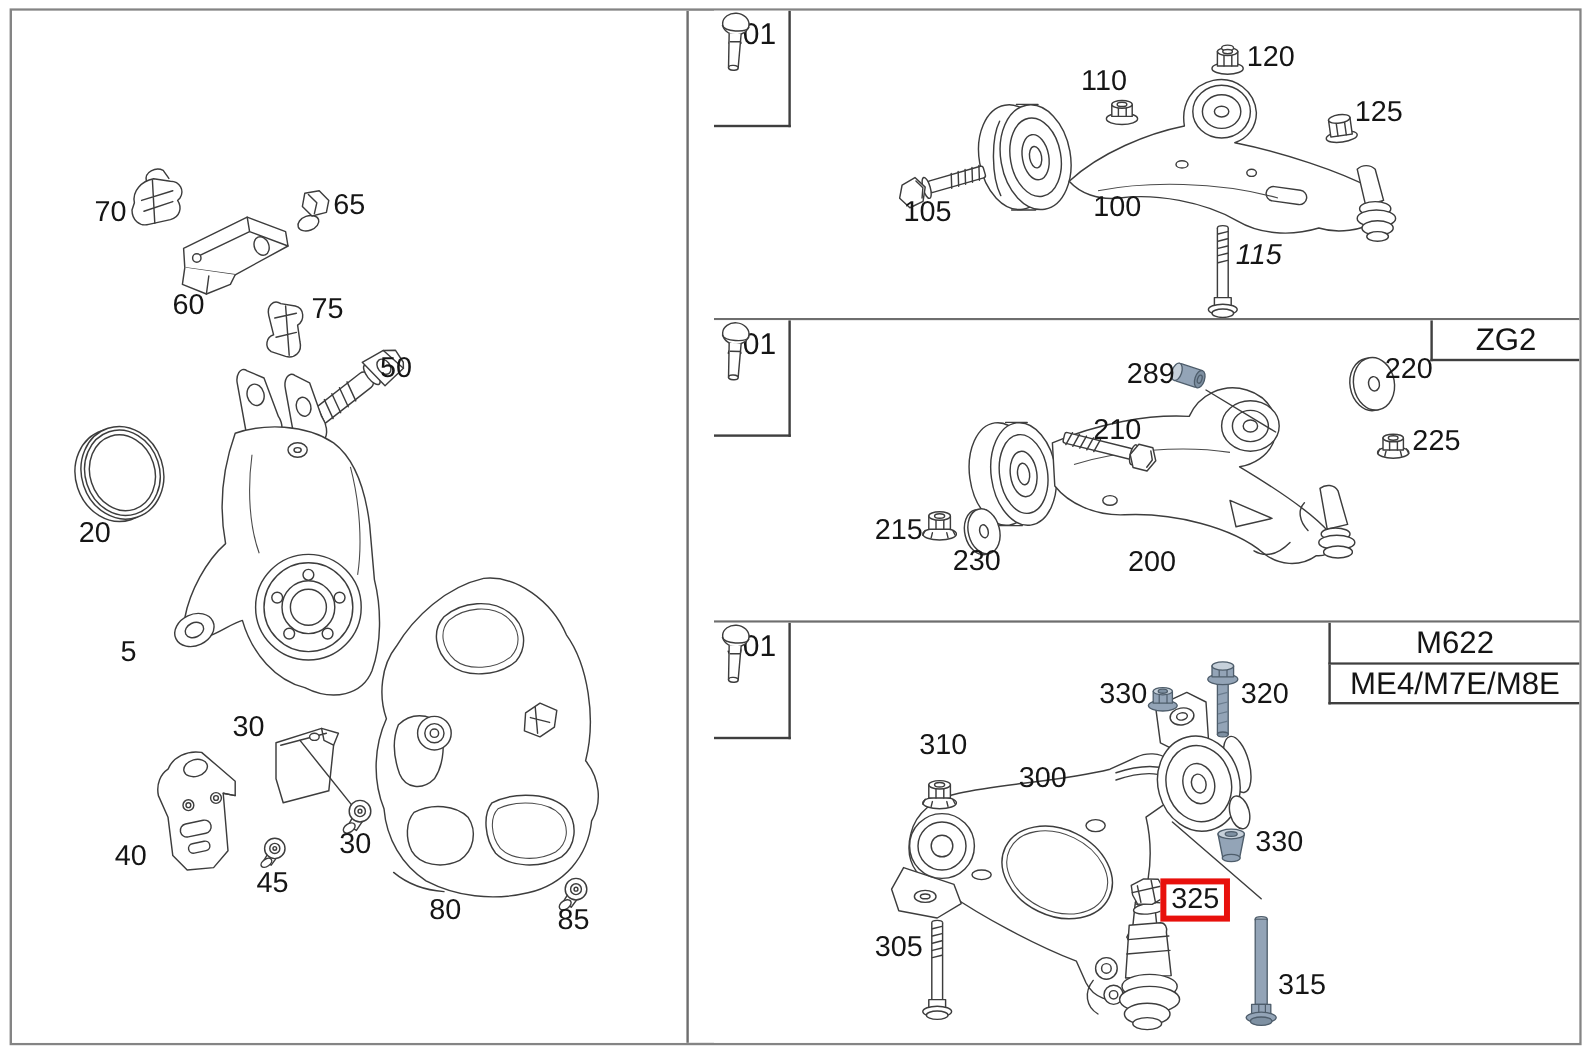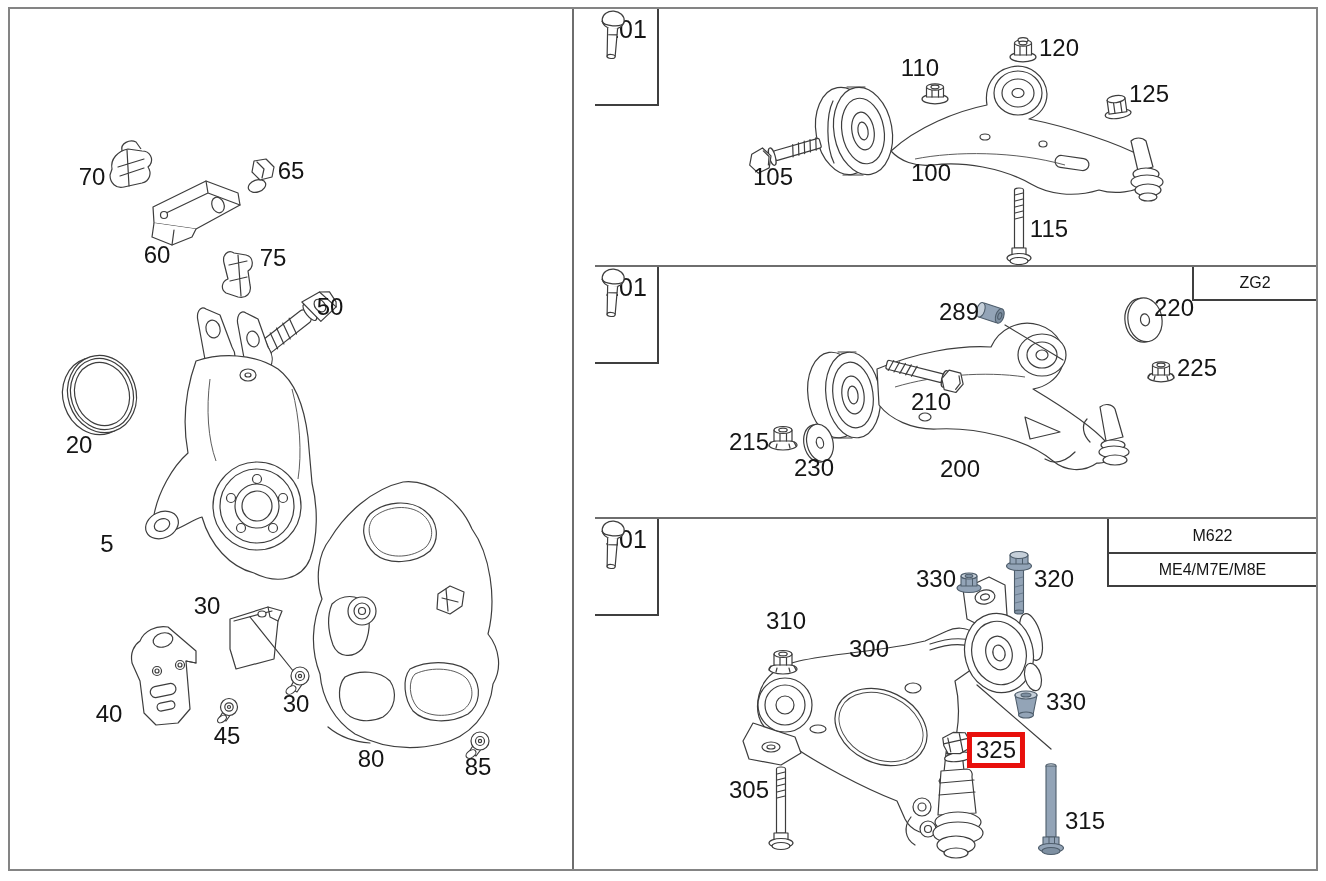--- a/index.html
+++ b/index.html
@@ -17,21 +17,21 @@
               white-space:nowrap;line-height:1;z-index:6;}
   .part-label.selected{border:5px solid #e8100c;background:#fff;padding:1px 4px;}
   .refbox{position:absolute;left:0;top:0;width:64px;height:97px;background:#fff;z-index:4;
           border-right:2px solid #3f3f3f;border-bottom:2px solid #3f3f3f;
           display:flex;flex-direction:column;align-items:center;justify-content:space-between;
           padding:6px 0 4px 0;box-sizing:border-box;}
   .refbox .num{font-size:25px;color:#151515;}
   .tagbox{position:absolute;right:0;background:#fff;z-index:4;
           border-left:2px solid #3f3f3f;border-bottom:2px solid #3f3f3f;
           display:flex;align-items:center;justify-content:center;
-          font-size:16px;color:#151515;box-sizing:border-box;}
+          font-size:26px;color:#151515;box-sizing:border-box;}
   .tag-zg2{top:0;width:124px;height:34px;}
   .tag-m622{top:0;width:209px;height:35px;}
   .tag-me4{top:35px;width:209px;height:33px;}
   
   .ln{stroke:#3d3d3d;stroke-width:1.2;fill:none;stroke-linecap:round;stroke-linejoin:round;}
   .fw{stroke:#3d3d3d;stroke-width:1.2;fill:#fff;stroke-linejoin:round;}
   .thin{stroke:#4a4a4a;stroke-width:0.9;fill:none;}
   .bl{fill:#93a4b7;stroke:#4e5d6b;stroke-width:1.1;stroke-linejoin:round;}
   .bll{fill:#c6d0da;stroke:#4e5d6b;stroke-width:1.1;}
   .bld{fill:#7e90a2;stroke:#4e5d6b;stroke-width:1.1;}
@@ -257,21 +257,21 @@
         </g>
       </svg>
       <span class="num">101</span>
     </div>
     <div class="labels">
         <div class="part-label" style="left: 325px; top: 59px;">110</div>
         <div class="part-label" style="left: 464px; top: 39px;">120</div>
         <div class="part-label" style="left: 554px; top: 85px;">125</div>
         <div class="part-label" style="left: 178px; top: 168px;">105</div>
         <div class="part-label" style="left: 336px; top: 164px;">100</div>
-        <div class="part-label" style="left: 454px; top: 220px;">115</div>
+        <div class="part-label" style="left: 454px; top: 204px; font-style: italic;">115</div>
       </div>
   </div>
 
   <div class="panel p2">
     <svg width="721" height="250" viewBox="0 0 721 250">
       <g>
         <ellipse class="fw" cx="240" cy="128" rx="27" ry="43" transform="rotate(-8 240 128)"></ellipse>
         <path class="ln" d="M243,85 L261,85 M238,171 L257,171"></path>
         <ellipse class="fw" cx="258" cy="128" rx="27" ry="43" transform="rotate(-8 258 128)"></ellipse>
         <ellipse class="fw" cx="258" cy="128" rx="20" ry="33" transform="rotate(-8 258 128)"></ellipse>
@@ -342,21 +342,21 @@
           <ellipse class="fw" cx="17.5" cy="47.5" rx="4" ry="2"></ellipse>
           <line class="ln" x1="13.5" y1="26" x2="21.8" y2="25.5"></line>
         </g>
       </svg>
       <span class="num">201</span>
     </div>
     <div class="tagbox tag-zg2">ZG2</div>
     <div class="labels">
         <div class="part-label" style="left: 364px; top: 45px;">289</div>
         <div class="part-label" style="left: 579px; top: 41px;">220</div>
-        <div class="part-label" style="left: 336px; top: 92px; margin-top: 43px;">210</div>
+        <div class="part-label" style="left: 336px; top: 92px;">210</div>
         <div class="part-label" style="left: 602px; top: 101px;">225</div>
         <div class="part-label" style="left: 154px; top: 175px;">215</div>
         <div class="part-label" style="left: 219px; top: 201px;">230</div>
         <div class="part-label" style="left: 365px; top: 202px;">200</div>
       </div>
   </div>
 
   <div class="panel p3">
     <svg width="721" height="348" viewBox="0 0 721 348">
       <g>

